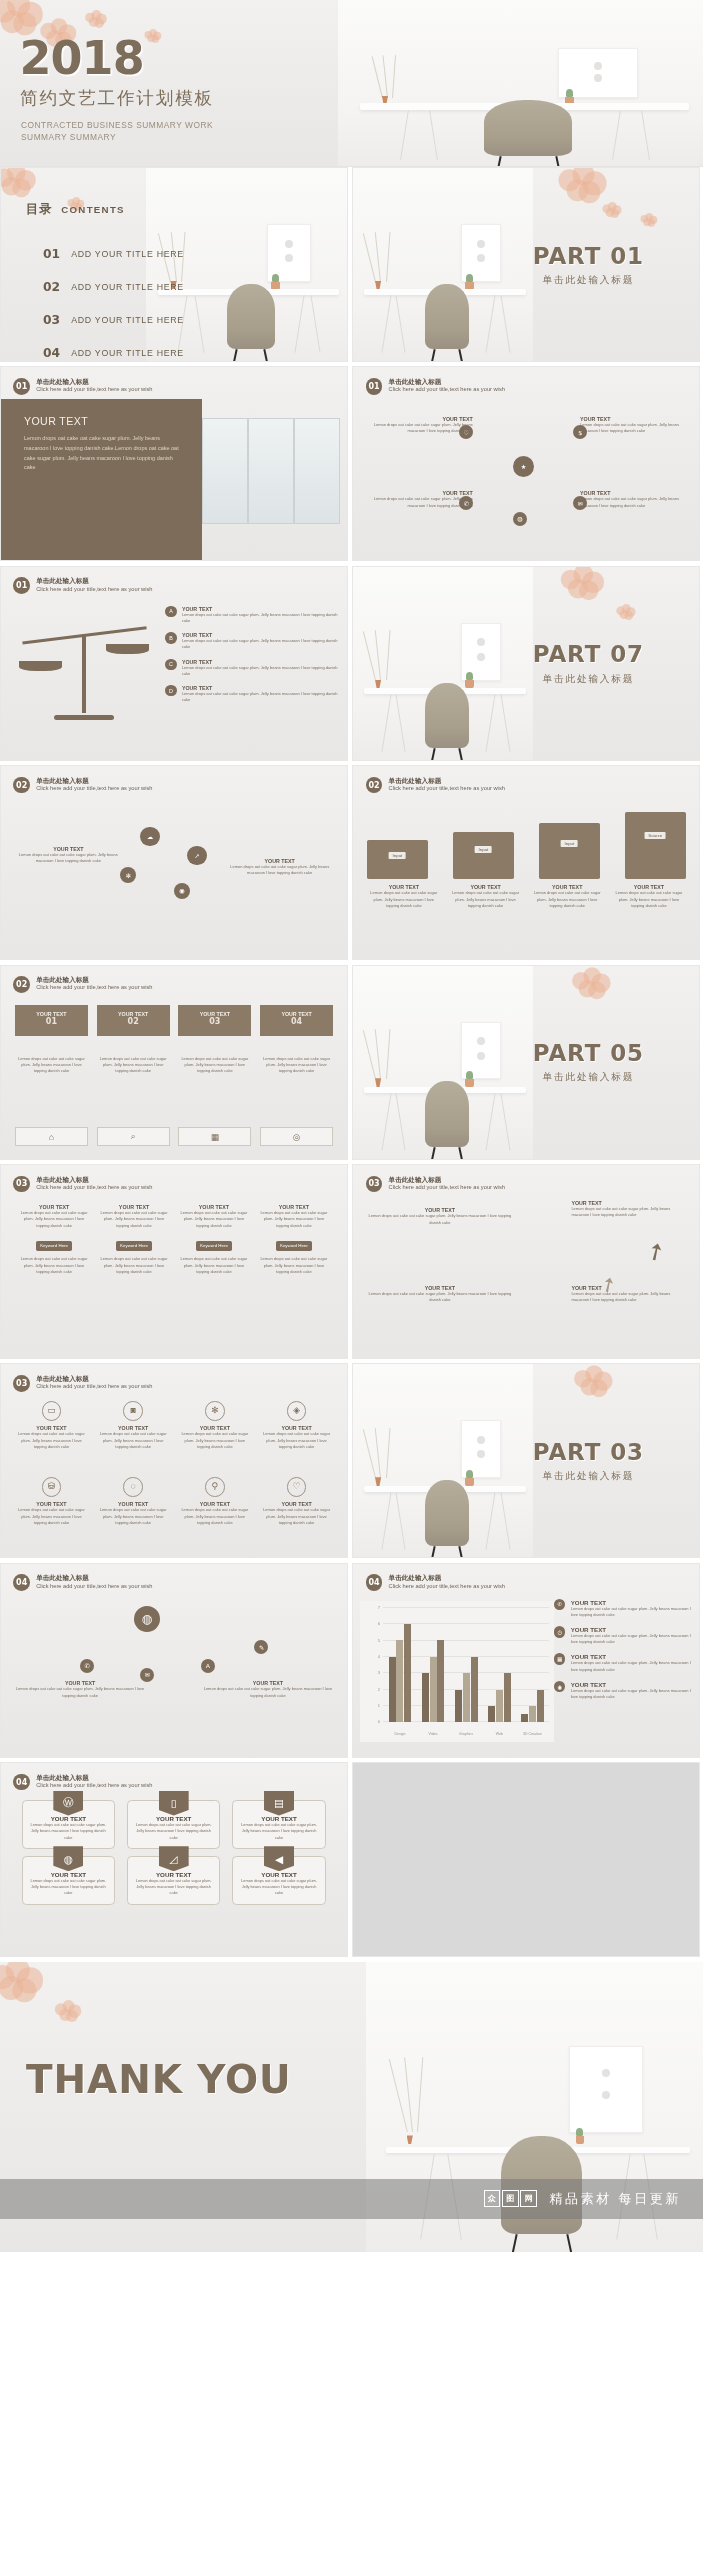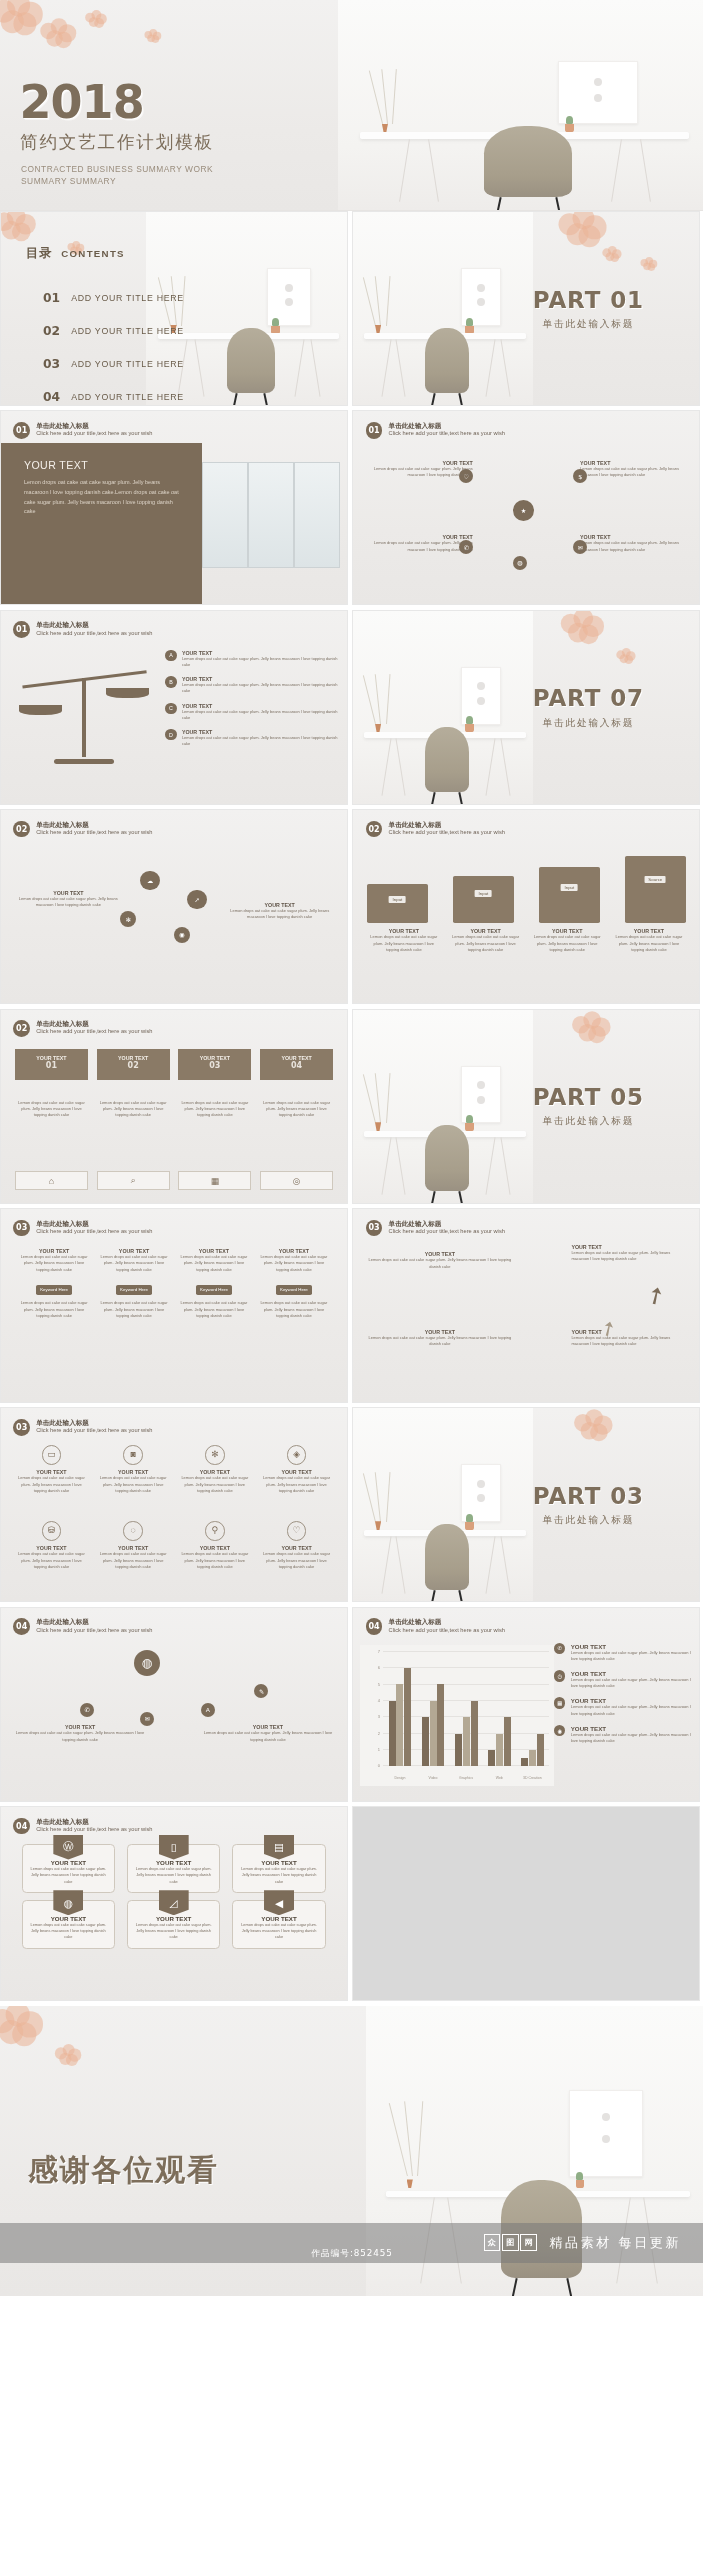--- a/index.html
+++ b/index.html
@@ -42,21 +42,21 @@
   .scene .frame { position:absolute; left:60%; bottom:41%; width:22%; height:30%; background:#fff; border:1.8px solid #f0eeec; box-shadow:0 0.9px 2.6px rgba(0,0,0,.06); }
   .scene .frame .dot { position:absolute; left:50%; width:8px; height:8px; margin-left:-4px; border-radius:50%; background:#e4e2e0; }
   .scene .frame .dot.a { top:26%; } .scene .frame .dot.b { top:52%; }
   .scene .vase { position:absolute; left:12%; bottom:37%; width:6.2px; height:8.8px; background:#c98b63; clip-path:polygon(0 0,100% 0,72% 100%,28% 100%); }
   .scene .stems { position:absolute; left:12%; bottom:41%; width:34%; height:26%; }
   .scene .stems b { position:absolute; bottom:0; left:0; width:0.9px; height:100%; background:#d8d3c8; transform-origin:bottom; }
   .scene .pot { position:absolute; left:62%; bottom:37%; width:8.8px; height:8px; background:#d9a07c; border-radius:0 0 2.6px 2.6px; }
   .scene .pot:before { content:""; position:absolute; left:0.9px; bottom:8px; width:7px; height:8px; background:#8fae86; border-radius:50% 50% 20% 20%; }
 
   
-  .cover { width:704px; height:211px; position:relative; overflow:hidden; background:#efeeed; border-bottom:0.9px solid #e6e4e2; }
+  .cover { width:704px; height:167px; position:relative; overflow:hidden; background:#efeeed; border-bottom:0.9px solid #e6e4e2; }
   .cover .year { position:absolute; left:19.4px; bottom:81px; font-size:46px; font-weight:bold; letter-spacing:-0.9px;
       color:#7d6e5b; text-shadow:0.9px 0.9px 0 #fff,1.8px 1.8px 0 rgba(255,255,255,.6); font-family:"DejaVu Sans",sans-serif; }
   .cover .cn { position:absolute; left:20px; bottom:56px; font-size:17.6px; color:#7d6e5b; letter-spacing:1.8px; font-family:"DejaVu Sans",sans-serif; }
   .cover .en { position:absolute; left:21px; bottom:23px; font-size:8.4px; color:#9a8d7d; letter-spacing:0.5px; line-height:1.45; }
   .cover .scene { width:52%; }
 
   
   .toc-head { position:absolute; left:25px; top:33px; display:flex; align-items:baseline; gap:8.8px; }
   .toc-head .zh { font-size:12.3px; font-weight:bold; color:#6a5c4a; letter-spacing:0.9px; font-family:"DejaVu Sans",sans-serif; }
   .toc-head .la { font-size:9.7px; font-weight:bold; color:#6a5c4a; letter-spacing:1.3px; }
@@ -975,25 +975,24 @@
       <i></i>
       <i></i>
     </div>
   <div class="blossom" style="left:56px;top:39px;transform:scale(1.1)">
       <i></i>
       <i></i>
       <i></i>
       <i></i>
       <i></i>
     </div>
-  <div class="tycn">感谢各位观看</div>
+  <div class="ty">THANK YOU</div>
 
   <div class="wm">
     <span class="logo">
       <b>众</b>
       <b>图</b>
       <b>网</b>
     </span>
     <span class="t1">精品素材   每日更新</span>
-    <span class="t2">作品编号:852455</span>
   </div>
 </div>
 
 
 </body></html>

